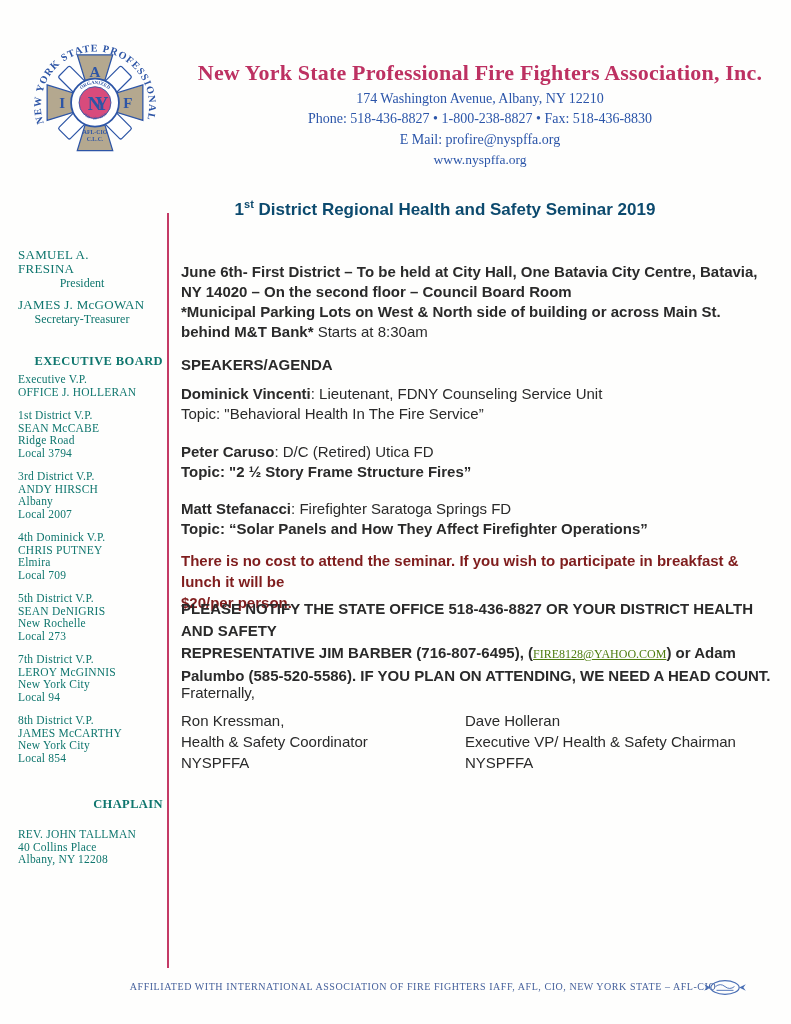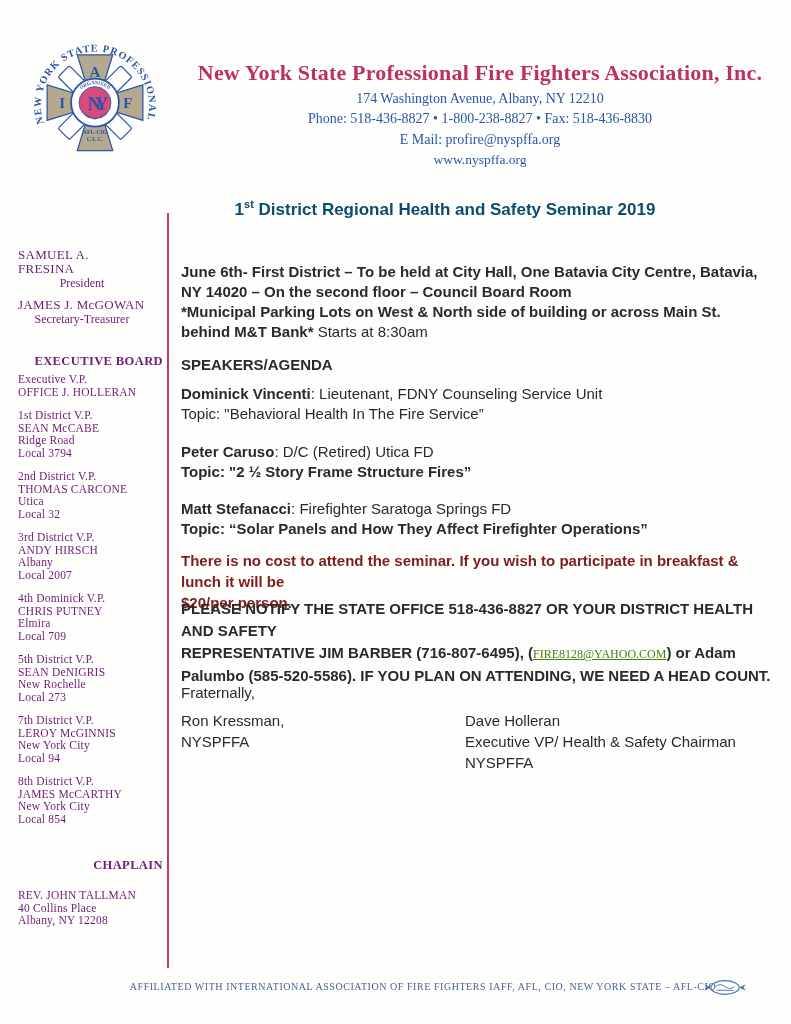--- a/index.html
+++ b/index.html
@@ -13,21 +13,21 @@
   .header-block { position:absolute; left:180px; top:60px; width:600px; text-align:center;
     font-family:"Liberation Serif", serif; color:#2b55a9; }
   .org-name { font-size:22px; font-weight:bold; color:#bd3162; letter-spacing:0.2px; }
   .hdr-line { font-size:14px; margin-top:4.5px; }
   .hdr-line.small { font-size:13.5px; }
   .seminar-title { position:absolute; left:180px; top:198px; width:530px; text-align:center;
     font-size:17px; font-weight:bold; color:#0c4a6e; }
   .seminar-title sup { font-size:11px; }
   
   .sidebar { position:absolute; left:18px; top:248px; width:145px;
-    font-family:"Liberation Serif", serif; color:#701a75; }
+    font-family:"Liberation Serif", serif; color:#0f766e; }
   .officer { width:128px; margin-bottom:8px; }
   .o-name { font-size:13px; letter-spacing:0.3px; line-height:14px; }
   .o-role { font-size:12px; text-align:center; line-height:13px; margin-top:1px; }
   .sb-heading { font-size:12.5px; font-weight:bold; letter-spacing:0.4px; margin-top:28px; margin-bottom:4px;text-align:right; }
   .sb-heading.chaplain { margin-top:33px; margin-bottom:16px; }
   .sb-group { font-size:11.5px; line-height:12.5px; margin-bottom:11px; letter-spacing:0.2px; }
   .vline { position:absolute; left:167px; top:213px; width:2px; height:755px; background:#c43a66; }
   
   .main { position:absolute; left:181px; top:0; width:604px; color:#2a2a2a; font-size:15px; }
   .blk { position:absolute; left:0; }
@@ -122,26 +122,20 @@
       <div>Executive V.P.</div>
       <div>OFFICE J. HOLLERAN</div>
     </div>
     <div class="sb-group">
       <div>1st District V.P.</div>
       <div>SEAN McCABE</div>
       <div>Ridge Road</div>
       <div>Local 3794</div>
     </div>
     <div class="sb-group">
-      <div>2nd District V.P.</div>
-      <div>THOMAS CARCONE</div>
-      <div>Utica</div>
-      <div>Local 32</div>
-    </div>
-    <div class="sb-group">
       <div>3rd District V.P.</div>
       <div>ANDY HIRSCH</div>
       <div>Albany</div>
       <div>Local 2007</div>
     </div>
     <div class="sb-group">
       <div>4th Dominick V.P.</div>
       <div>CHRIS PUTNEY</div>
       <div>Elmira</div>
       <div>Local 709</div>
@@ -209,20 +203,21 @@
     <div class="blk notify">
       <span>PLEASE NOTIFY THE STATE OFFICE 518-436-8827 OR YOUR DISTRICT HEALTH AND SAFETY</span><br>
       <span>REPRESENTATIVE JIM BARBER (716-807-6495), (</span><a class="email-link" href="#">FIRE8128@YAHOO.COM</a><span>) or Adam</span><br>
       <span>Palumbo (585-520-5586). IF YOU PLAN ON ATTENDING, WE NEED A HEAD COUNT.</span>
     </div>
 
     <div class="blk fraternally">Fraternally,</div>
 
     <div class="blk sig-left">
       <div>Ron Kressman,</div>
+      <div>Health &amp; Safety Coordinator</div>
       <div>NYSPFFA</div>
     </div>
 
     <div class="blk sig-right">
       <div>Dave Holleran</div>
       <div>Executive VP/ Health &amp; Safety Chairman</div>
       <div>NYSPFFA</div>
     </div>
   </div>
 

